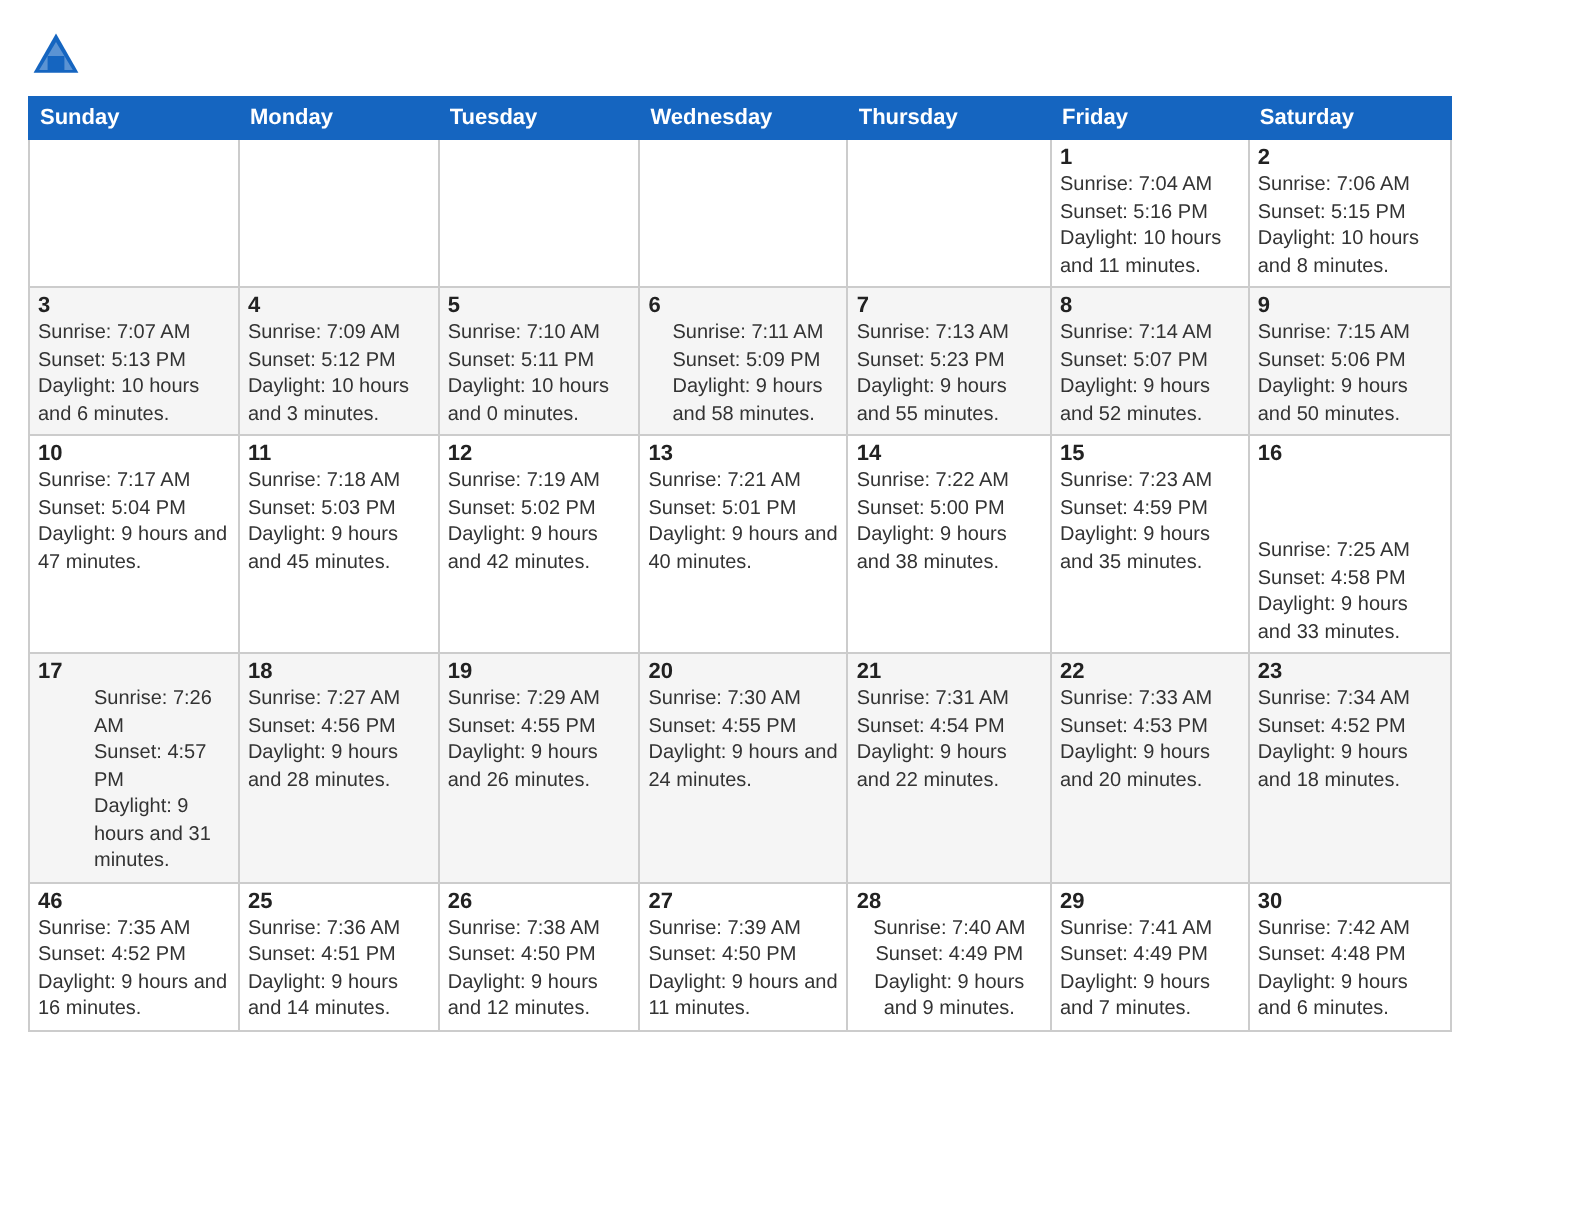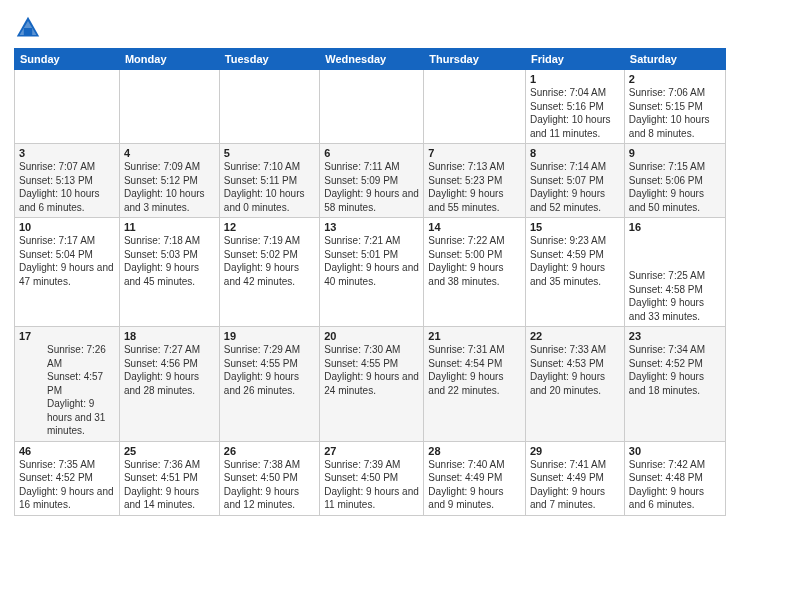--- a/index.html
+++ b/index.html
@@ -161,21 +161,21 @@
 Daylight: 10 hours and 3 minutes.</div>
           </td>
           <td>
             <span class="day-num">5</span>
             <div class="day-info" style="white-space: pre-line;">Sunrise: 7:10 AM
 Sunset: 5:11 PM
 Daylight: 10 hours and 0 minutes.</div>
           </td>
           <td>
             <span class="day-num">6</span>
-            <div class="day-info" style="white-space: pre-line;">Sunrise: 7:11 AM
+            <div class="day-info" style="white-space: pre-line; margin-left: 12px;">Sunrise: 7:11 AM
 Sunset: 5:09 PM
 Daylight: 9 hours and 58 minutes.</div>
           </td>
           <td>
             <span class="day-num">7</span>
             <div class="day-info" style="white-space: pre-line;">Sunrise: 7:13 AM
 Sunset: 5:23 PM
 Daylight: 9 hours and 55 minutes.</div>
           </td>
           <td>
@@ -217,21 +217,21 @@
 Daylight: 9 hours and 40 minutes.</div>
           </td>
           <td>
             <span class="day-num">14</span>
             <div class="day-info" style="white-space: pre-line;">Sunrise: 7:22 AM
 Sunset: 5:00 PM
 Daylight: 9 hours and 38 minutes.</div>
           </td>
           <td>
             <span class="day-num">15</span>
-            <div class="day-info" style="white-space: pre-line;">Sunrise: 9:23 AM
+            <div class="day-info" style="white-space: pre-line;">Sunrise: 7:23 AM
 Sunset: 4:59 PM
 Daylight: 9 hours and 35 minutes.</div>
           </td>
           <td>
             <span class="day-num">16</span>
             <div class="day-info" style="white-space: pre-line; margin-top: 36px;">Sunrise: 7:25 AM
 Sunset: 4:58 PM
 Daylight: 9 hours and 33 minutes.</div>
           </td>
         </tr>
@@ -299,21 +299,21 @@
 Daylight: 9 hours and 12 minutes.</div>
           </td>
           <td>
             <span class="day-num">27</span>
             <div class="day-info" style="white-space: pre-line;">Sunrise: 7:39 AM
 Sunset: 4:50 PM
 Daylight: 9 hours and 11 minutes.</div>
           </td>
           <td>
             <span class="day-num">28</span>
-            <div class="day-info" style="white-space: pre-line;">Sunrise: 7:40 AM
+            <div class="day-info" style="white-space: pre-line; text-align: center;">Sunrise: 7:40 AM
 Sunset: 4:49 PM
 Daylight: 9 hours and 9 minutes.</div>
           </td>
           <td>
             <span class="day-num">29</span>
             <div class="day-info" style="white-space: pre-line;">Sunrise: 7:41 AM
 Sunset: 4:49 PM
 Daylight: 9 hours and 7 minutes.</div>
           </td>
           <td>

